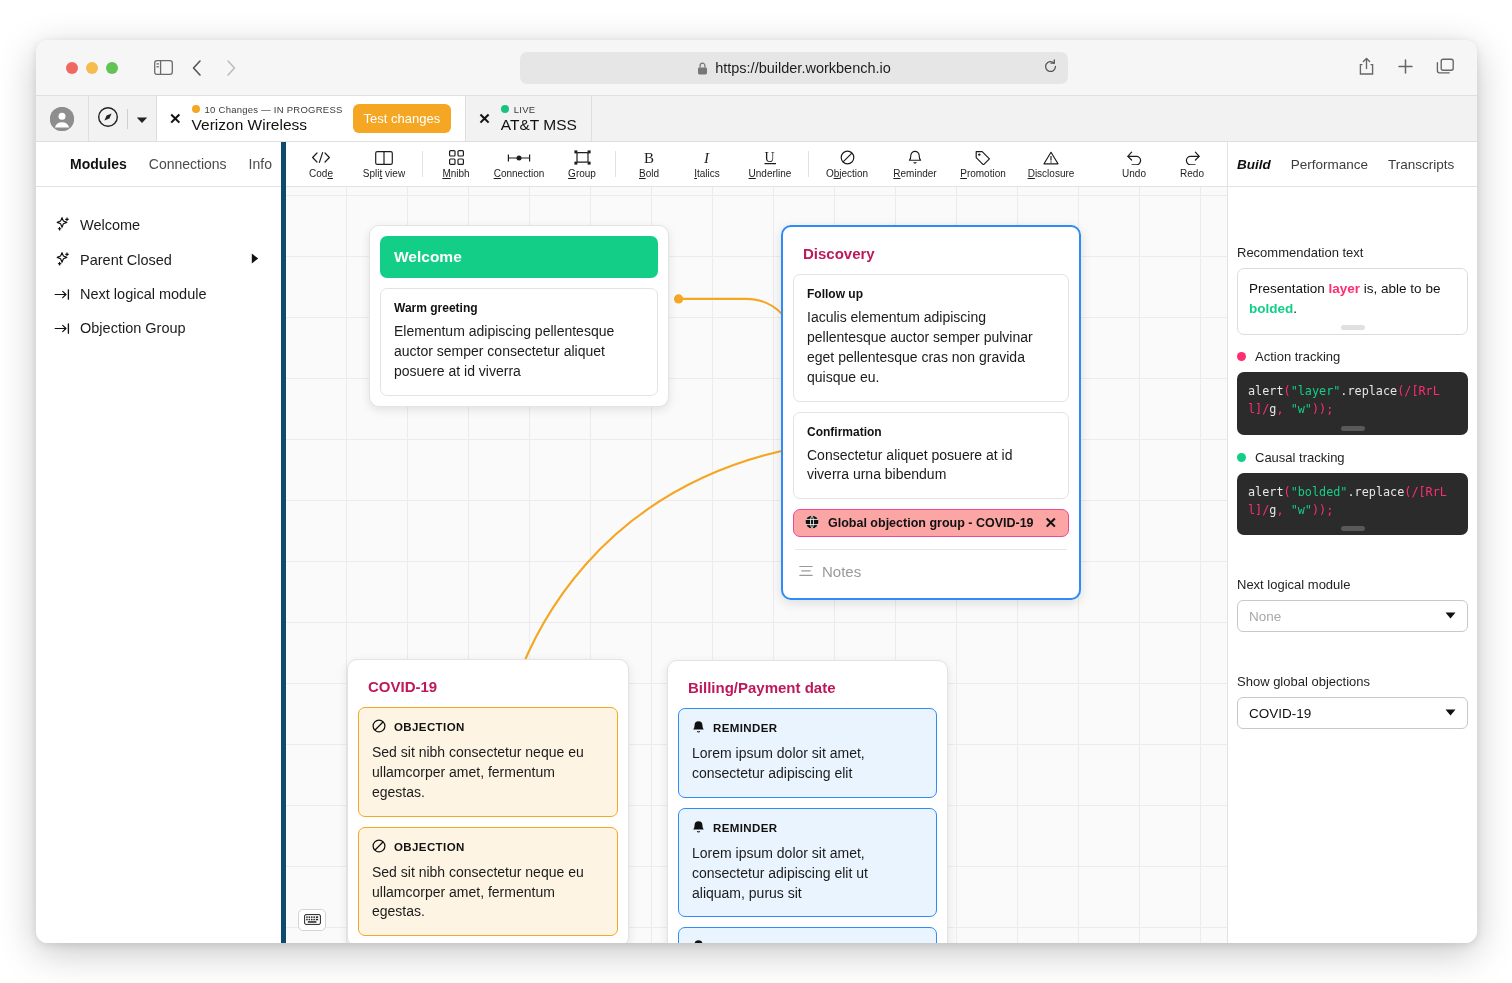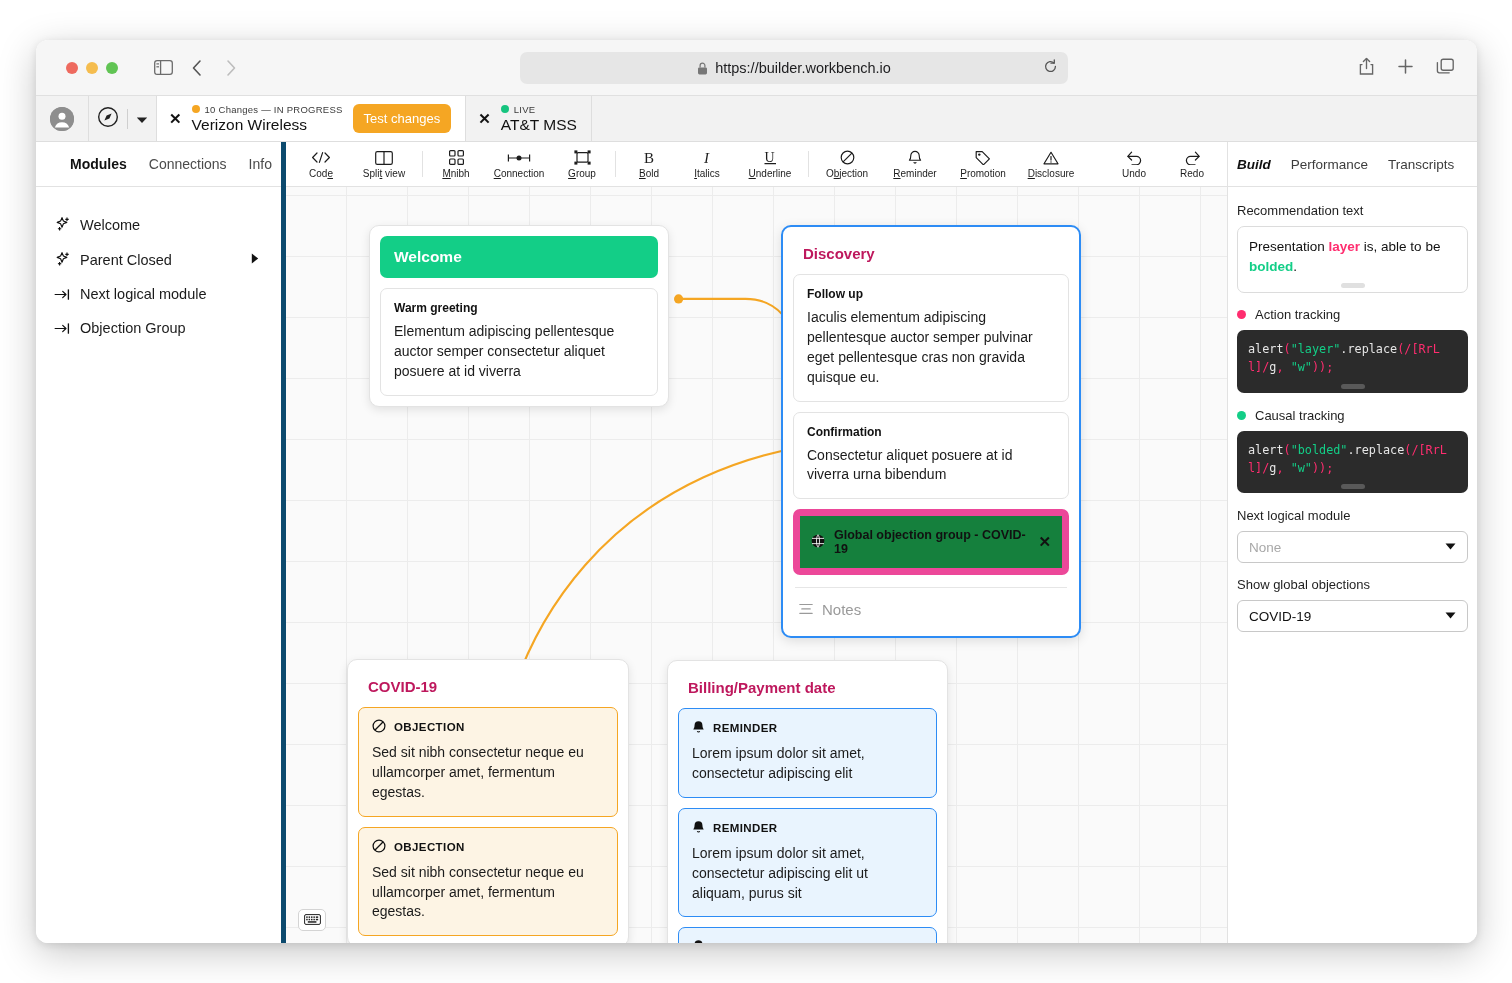--- a/index.html
+++ b/index.html
@@ -197,23 +197,23 @@
     border: 1px solid #e3e3e3; border-radius: 7px;
     padding: 12px 13px 13px 13px;
     margin-top: 10px;
     background: #fff;
   }
   .block-title { font-size: 12px; font-weight: 700; color: #111; margin-bottom: 7px; }
   .block-body { font-size: 14px; color: #1b1b1b; line-height: 1.42; }
 
   .chip-global {
     margin-top: 10px;
-    background: #15803d; border: 7px solid #ec4899; border-radius: 7px;
+    background: #fca5a5; border: 1px solid #ec4899; border-radius: 7px;
     display: flex; align-items: center; gap: 9px;
-    padding: 12px 11px;
+    padding: 4px 11px;
     font-size: 12.5px; font-weight: 700; color: #111;
   }
   .chip-global .x { margin-left: auto; font-size: 15px; font-weight: 700; }
 
   .notes-sep { height:1px; background:#e6e6e6; margin: 12px 2px 0 2px; }
   .notes {
     display: flex; align-items: center; gap: 9px;
     padding: 13px 6px 8px 6px;
     font-size: 15px; color: #9a9a9a;
   }
@@ -253,21 +253,21 @@
   }
   .rp-tabs {
     height: 45px; flex: 0 0 45px;
     border-bottom: 1px solid #e2e2e2;
     display: flex; align-items: center; gap: 20px;
     padding: 0 9px;
   }
   .rp-tab { font-size: 13.5px; color: #3d3d3d; cursor: pointer; }
   .rp-tab.active { color: #111; font-weight: 700; font-style: italic; }
   .rp-body { padding: 16px 9px 0 9px; }
-  .rp-label { font-size: 13px; color: #1f1f1f; margin-bottom: 8px; }
+  .rp-label { font-size: 13px; color: #1f1f1f; margin-bottom: 8px; margin-top: 42px; }
 
   .rec-box {
     border: 1px solid #dcdcdc; border-radius: 7px;
     padding: 10px 11px 16px 11px;
     font-size: 13.5px; color: #111; line-height: 1.45;
     position: relative; margin-bottom: 14px;
   }
   .hl-pink { color: #ff2d6f; font-weight: 700; }
   .hl-green { color: #13ce87; font-weight: 700; }
   .grip {

